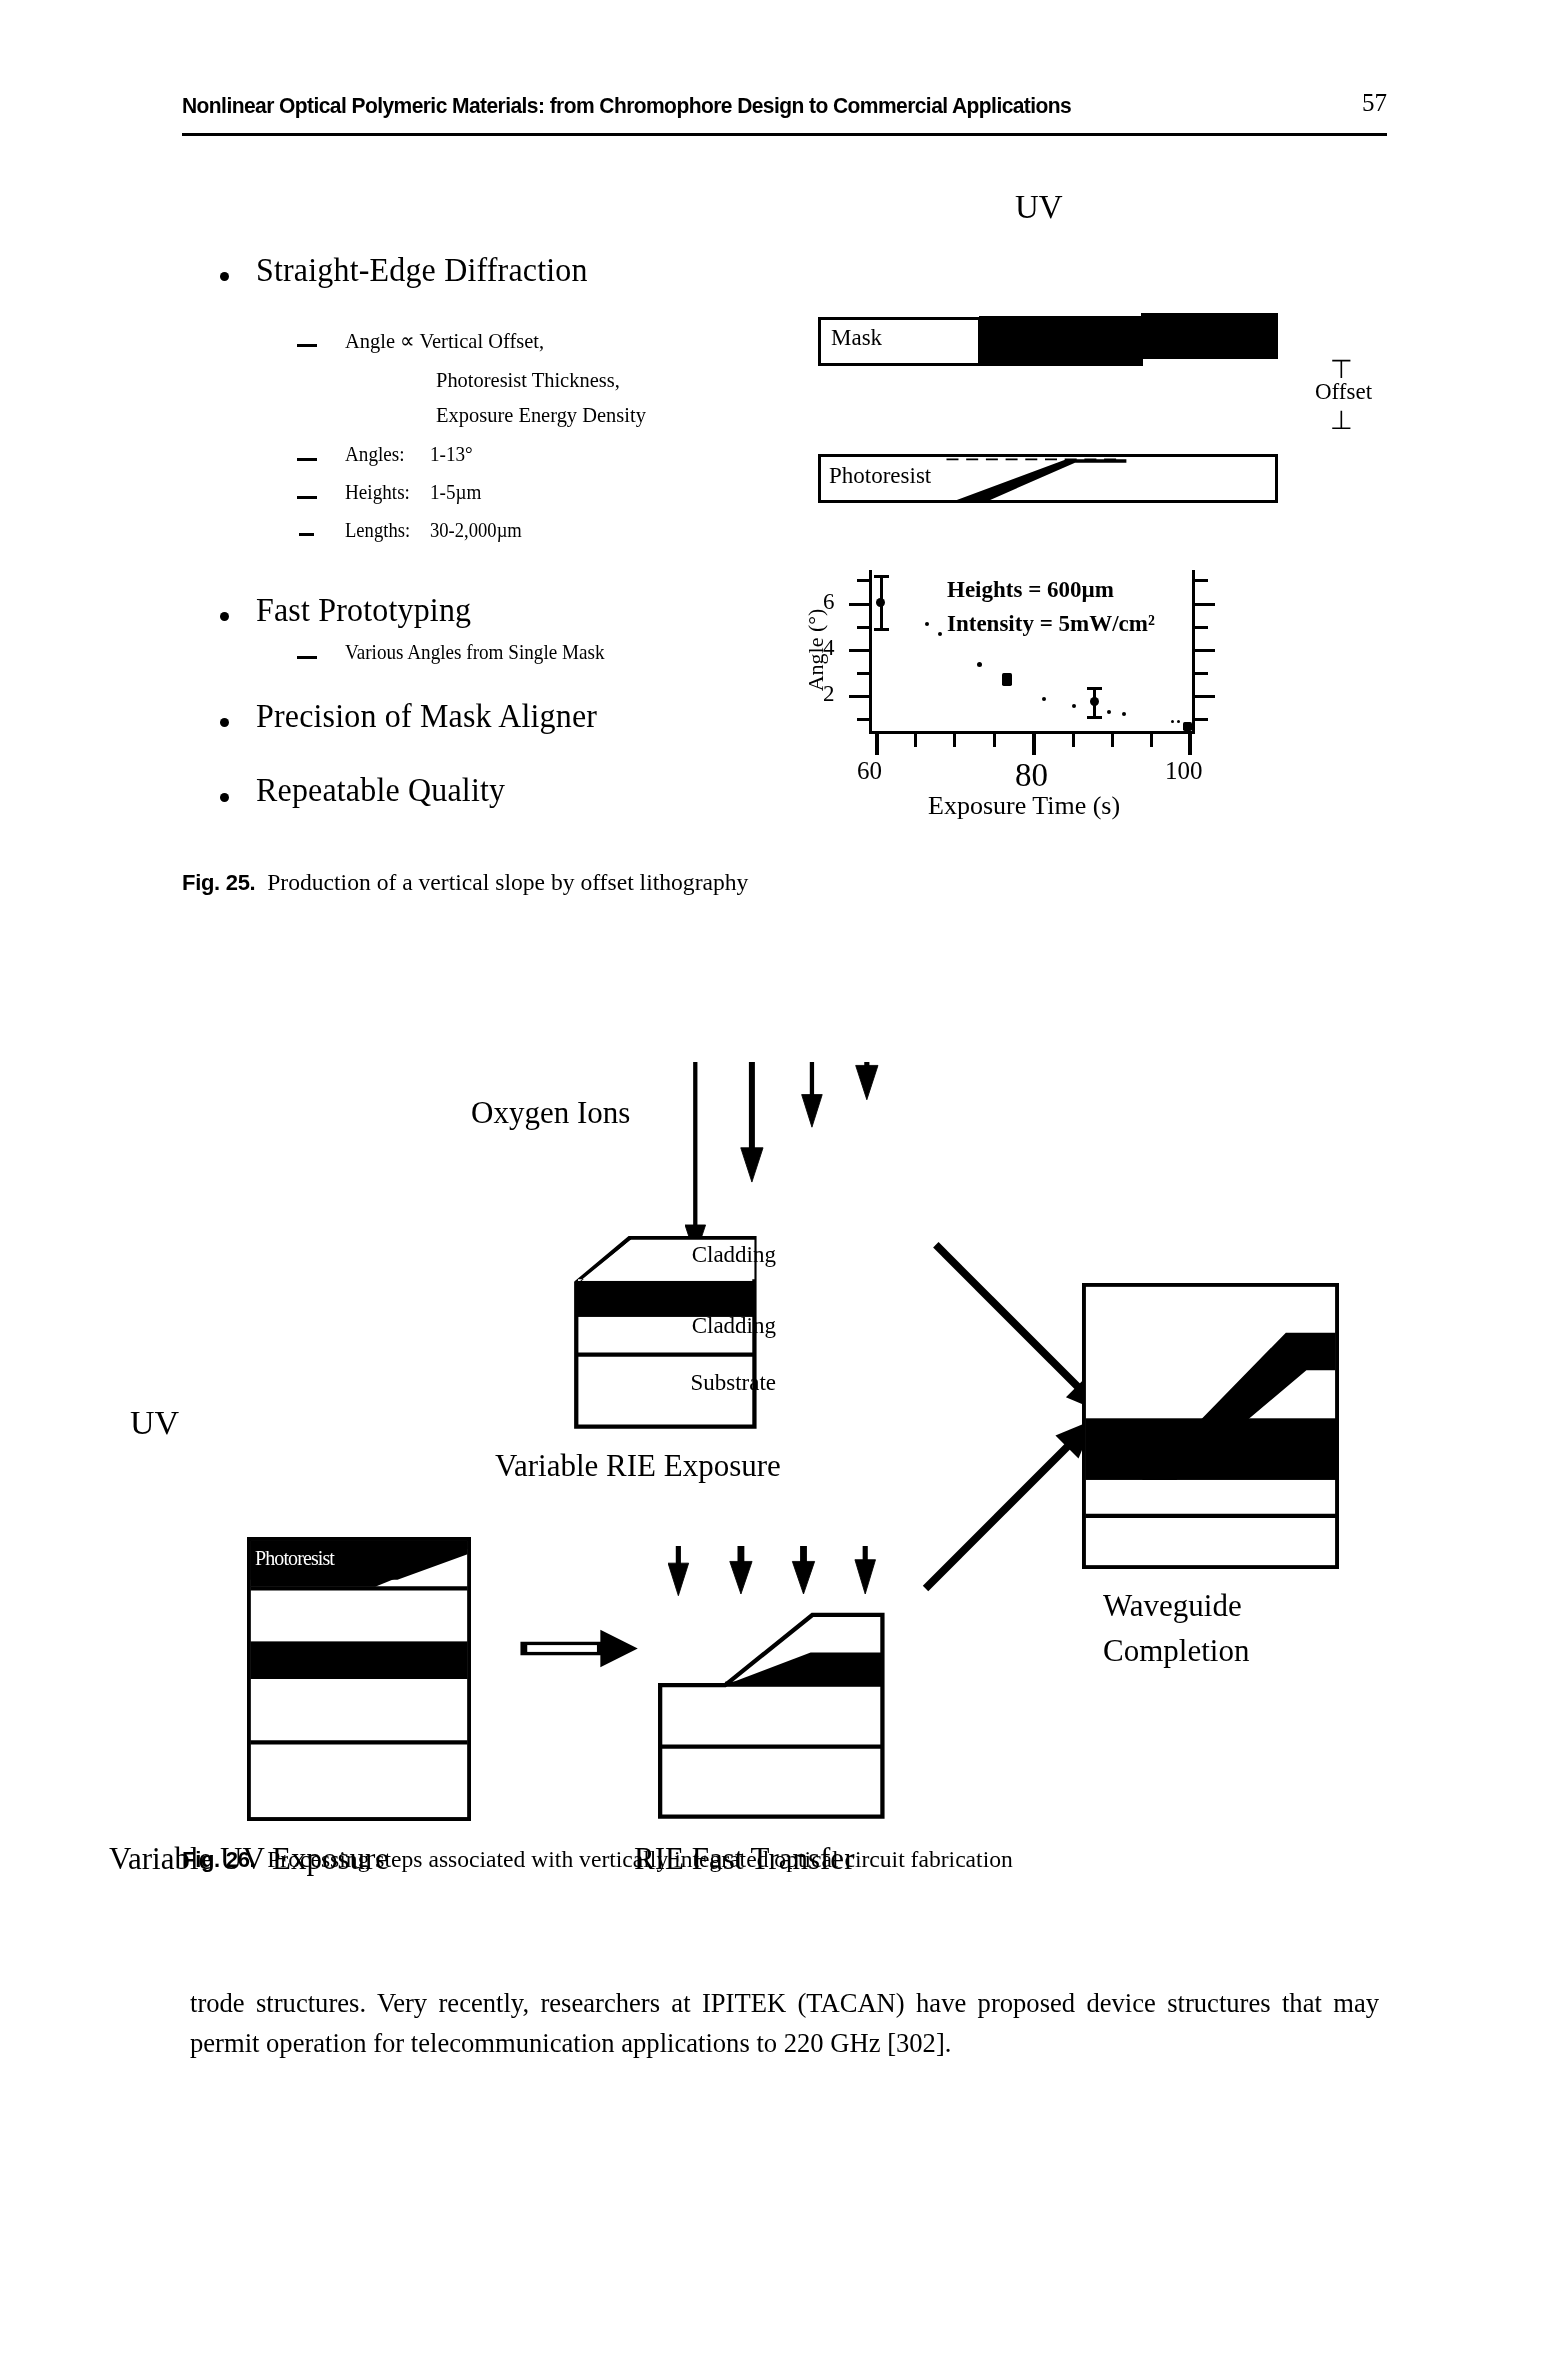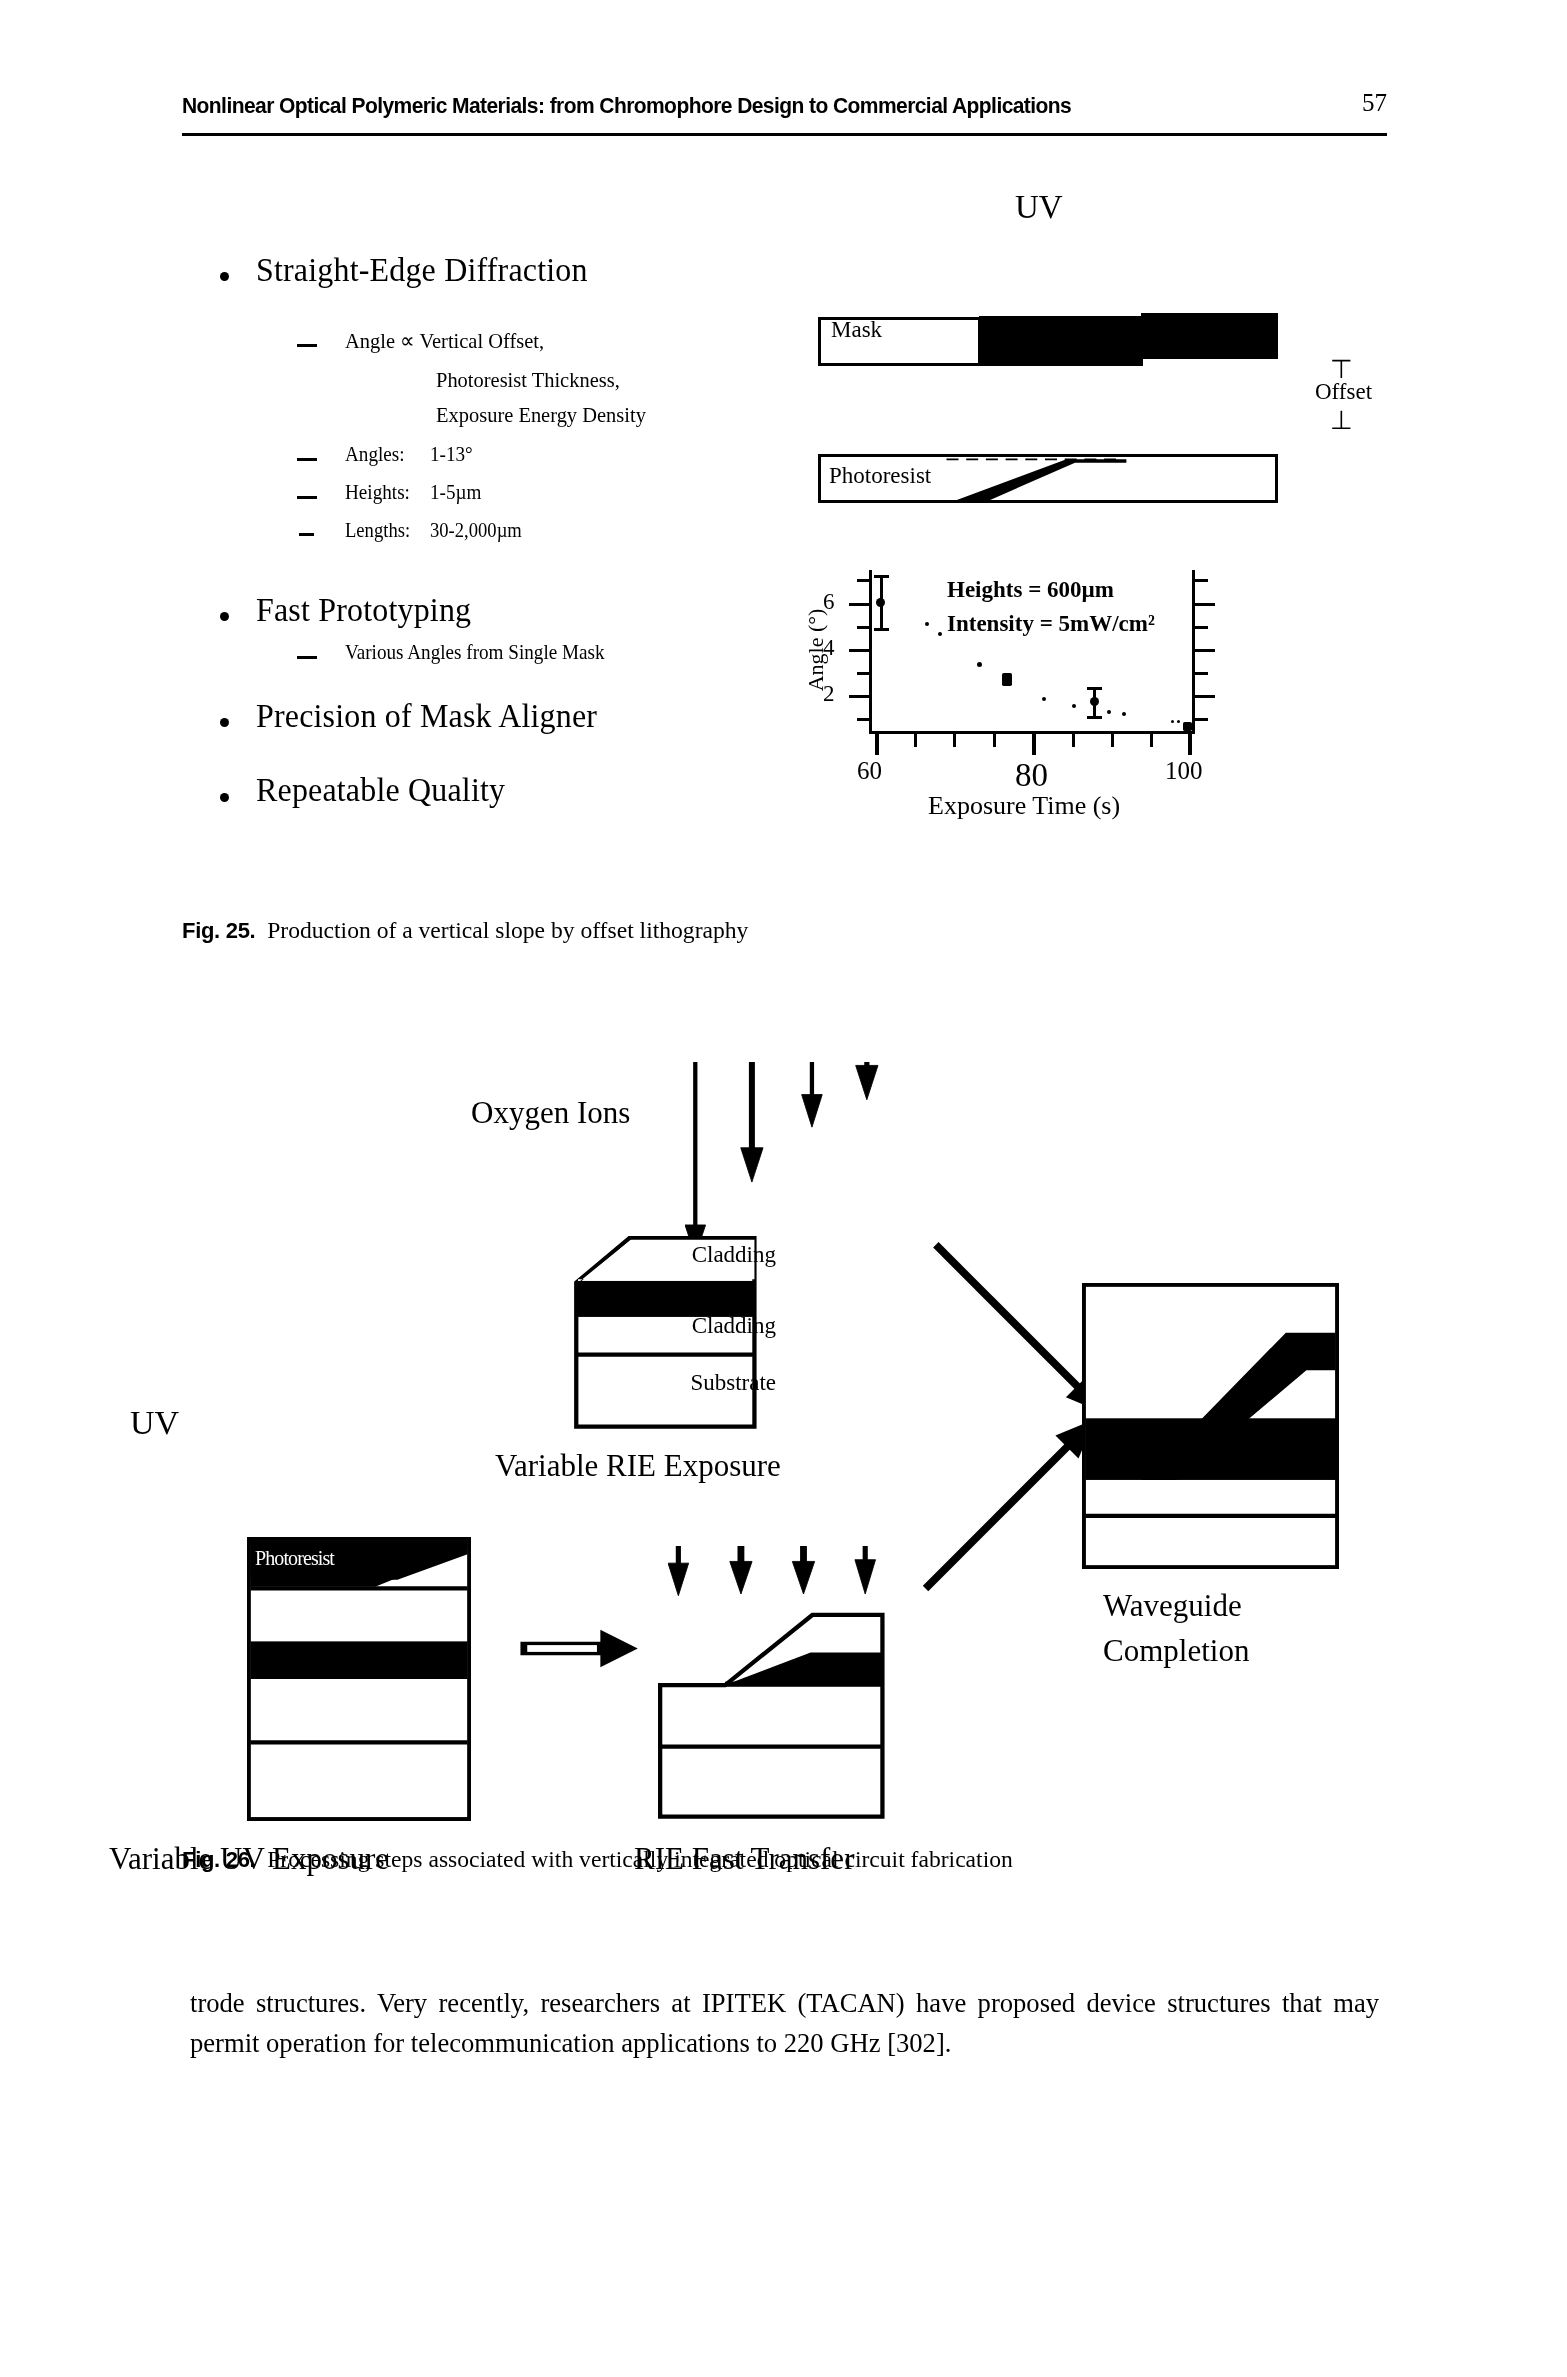--- a/index.html
+++ b/index.html
@@ -96,21 +96,21 @@
   <div class="b1 lvl1" style="left:74px;top:523px;">Repeatable Quality</div>
 </div>
 
 <div id="fig25art">
 
   <div class="uvlabel" style="left:261px;top:-4.3px;">UV</div>
 
   <div class="maskbox" style="left:64px;top:124px;width:163px;height:49px;"></div>
   <div class="blackbar" style="left:225px;top:123px;width:164px;height:50px;"></div>
   <div class="blackbar" style="left:387px;top:120px;width:137px;height:46px;"></div>
-  <div class="boxlabel" style="left:77px;top:124px;">Mask</div>
+  <div class="boxlabel" style="left:77px;top:132px;">Mask</div>
 
   <div class="offsetmark" style="left:576px;top:161px;font-size:26px;">⊤</div>
   <div class="offsetmark" style="left:561px;top:186px;">Offset</div>
   <div class="offsetmark" style="left:576px;top:212px;font-size:26px;">⊥</div>
 
   <div class="maskbox" style="left:64px;top:261px;width:460px;height:49px;"></div>
   <svg style="position:absolute;left:64px;top:256px;width:460px;height:60px;" viewBox="0 0 537 70" preserveAspectRatio="none">
     <polygon points="155,62 290,12 360,12 360,16 300,16 195,62" fill="#000"></polygon>
     <polyline points="150,12 355,12" fill="none" stroke="#000" stroke-width="2" stroke-dasharray="14 9"></polyline>
   </svg>
@@ -182,21 +182,21 @@
     <div class="pt" style="left:272px;top:127px;width:9.4px;height:9.4px;"></div>
     <div class="pt" style="left:289px;top:140px;width:4.3px;height:4.3px;"></div>
     <div class="pt" style="left:304px;top:142px;width:4.3px;height:4.3px;"></div>
 
     <div class="pt" style="left:353px;top:150px;width:3.4px;height:3.4px;"></div>
     <div class="pt" style="left:359px;top:150px;width:3.4px;height:3.4px;"></div>
     <div class="pt" style="left:365px;top:152px;width:8.6px;height:9.4px;border-radius:1.7px;"></div>
   </div>
 </div>
 
-<div class="figcap" style="left:182px;top:917px;">
+<div class="figcap" style="left:182px;top:869px;">
   <b>Fig. 25.</b>&nbsp;&nbsp;<span>Production of a vertical slope by offset lithography</span>
 </div>
 
 <div id="fig26">
 
   <div class="steplabel" style="left:317px;top:17px;">Oxygen Ions</div>
   <svg style="position:absolute;left:531px;top:0px;width:223px;height:223px;" viewBox="0 0 260 260">
     <g fill="#000" stroke="#000">
       <line x1="12" y1="0" x2="12" y2="212" stroke-width="5"></line>
       <polygon points="0,190 24,190 12,226"></polygon>

